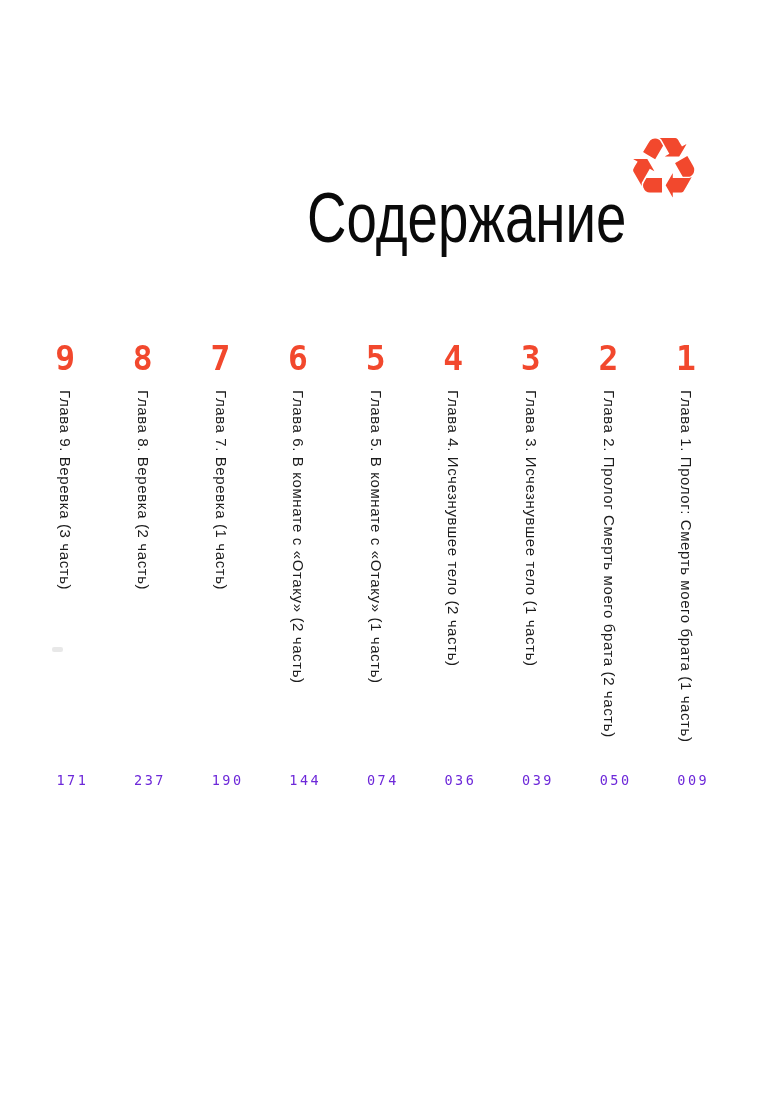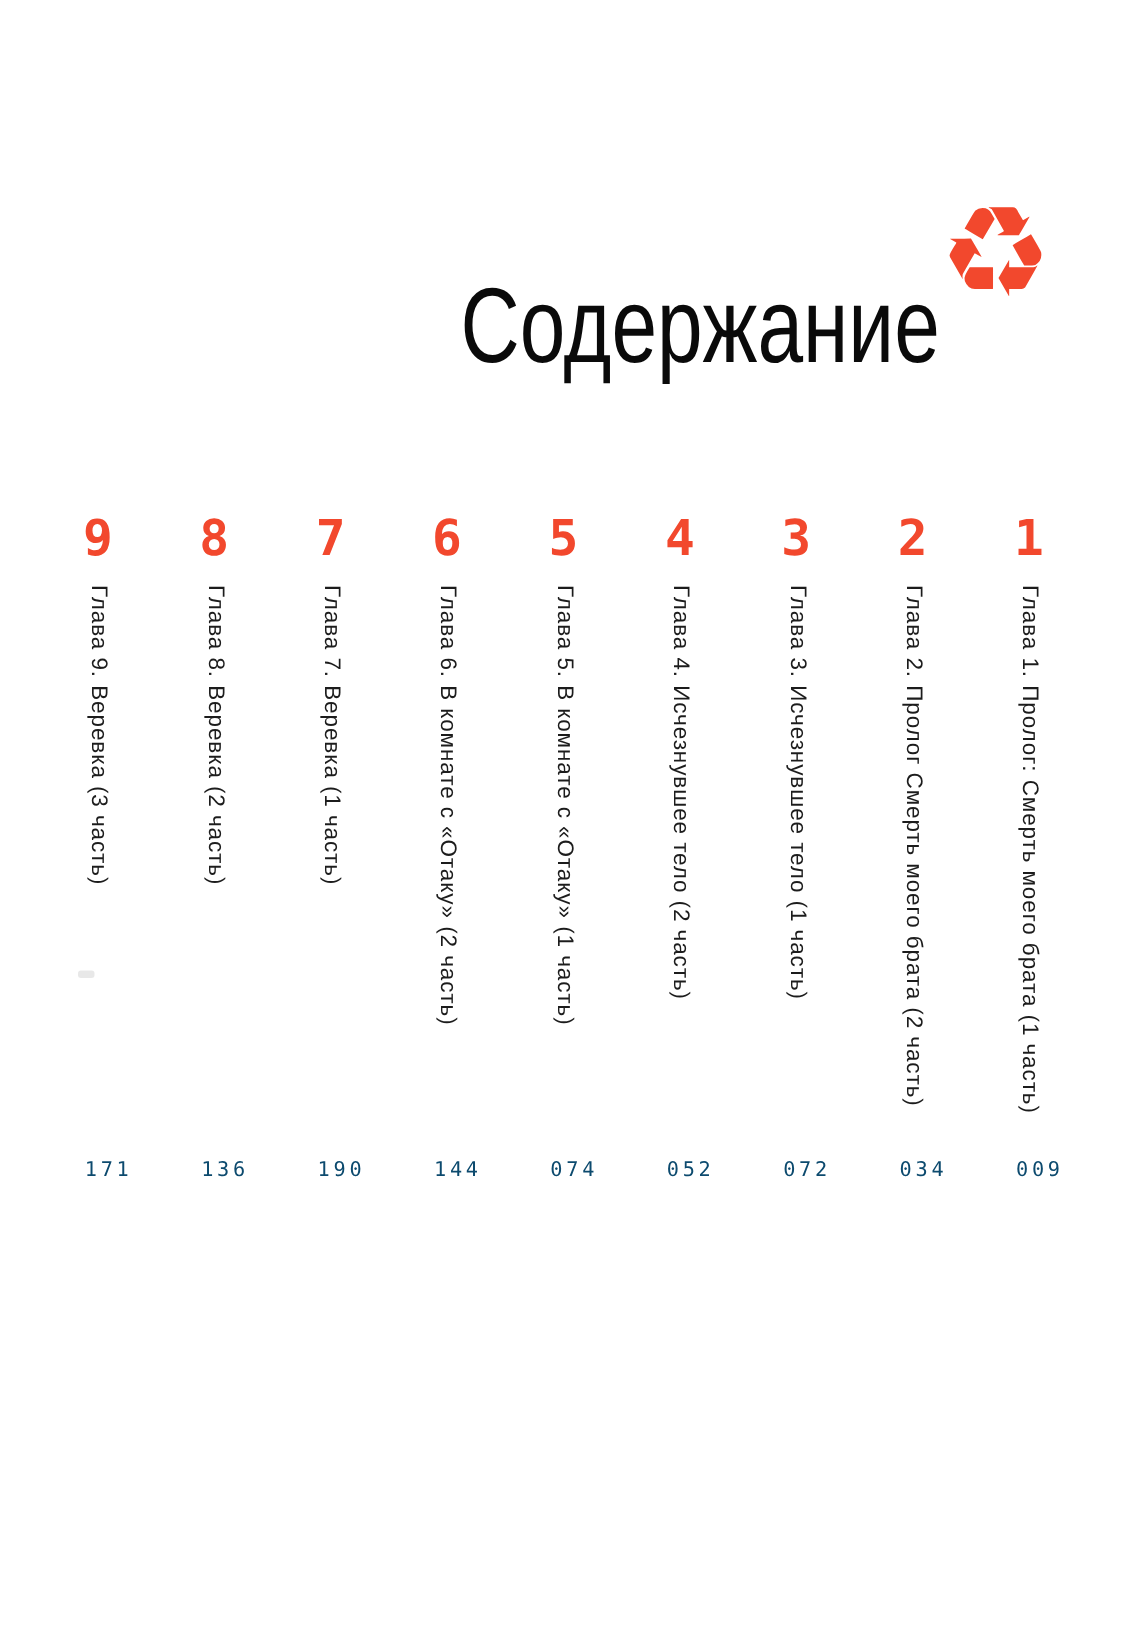--- a/index.html
+++ b/index.html
@@ -77,21 +77,21 @@
     white-space: nowrap;
     flex: 0 0 auto;
   }
   .chapter-page {
     margin-top: auto;
     font-family: "DejaVu Sans Mono", monospace;
     font-size: 13.5px;
     font-weight: 400;
     letter-spacing: 2.5px;
     padding-left: 2.5px; 
-    color: #0c4a6e;
+    color: #6d28d9;
     flex: 0 0 auto;
     margin-left: 12px;
   }
 
   
   .scan-artifact {
     position: absolute;
     left: 52px;
     top: 647px;
     width: 11px;
@@ -112,51 +112,51 @@
 
   <div class="chapters">
       <div class="chapter-col" style="left: 650px;">
       <div class="chapter-num" style="color: rgb(242, 72, 45);">1</div>
       <div class="chapter-title">Глава 1. Пролог: Смерть моего брата (1 часть)</div>
       <div class="chapter-page">009</div>
     </div>
       <div class="chapter-col" style="left: 572.4px;">
       <div class="chapter-num" style="color: rgb(242, 72, 45);">2</div>
       <div class="chapter-title">Глава 2. Пролог Смерть моего брата (2 часть)</div>
-      <div class="chapter-page">034</div>
+      <div class="chapter-page">050</div>
     </div>
       <div class="chapter-col" style="left: 494.8px;">
       <div class="chapter-num" style="color: rgb(242, 72, 45);">3</div>
       <div class="chapter-title">Глава 3. Исчезнувшее тело (1 часть)</div>
-      <div class="chapter-page">072</div>
+      <div class="chapter-page">039</div>
     </div>
       <div class="chapter-col" style="left: 417.2px;">
       <div class="chapter-num" style="color: rgb(242, 72, 45);">4</div>
       <div class="chapter-title">Глава 4. Исчезнувшее тело (2 часть)</div>
-      <div class="chapter-page">052</div>
+      <div class="chapter-page">036</div>
     </div>
       <div class="chapter-col" style="left: 339.6px;">
       <div class="chapter-num" style="color: rgb(242, 72, 45);">5</div>
       <div class="chapter-title">Глава 5. В комнате с «Отаку» (1 часть)</div>
       <div class="chapter-page">074</div>
     </div>
       <div class="chapter-col" style="left: 262px;">
       <div class="chapter-num" style="color: rgb(242, 72, 45);">6</div>
       <div class="chapter-title">Глава 6. В комнате с «Отаку» (2 часть)</div>
       <div class="chapter-page">144</div>
     </div>
       <div class="chapter-col" style="left: 184.4px;">
       <div class="chapter-num" style="color: rgb(242, 72, 45);">7</div>
       <div class="chapter-title">Глава 7. Веревка (1 часть)</div>
       <div class="chapter-page">190</div>
     </div>
       <div class="chapter-col" style="left: 106.8px;">
       <div class="chapter-num" style="color: rgb(242, 72, 45);">8</div>
       <div class="chapter-title">Глава 8. Веревка (2 часть)</div>
-      <div class="chapter-page">136</div>
+      <div class="chapter-page">237</div>
     </div>
       <div class="chapter-col" style="left: 29.2px;">
       <div class="chapter-num" style="color: rgb(242, 72, 45);">9</div>
       <div class="chapter-title">Глава 9. Веревка (3 часть)</div>
       <div class="chapter-page">171</div>
     </div>
     </div>
 
   <div class="scan-artifact"></div>
 

